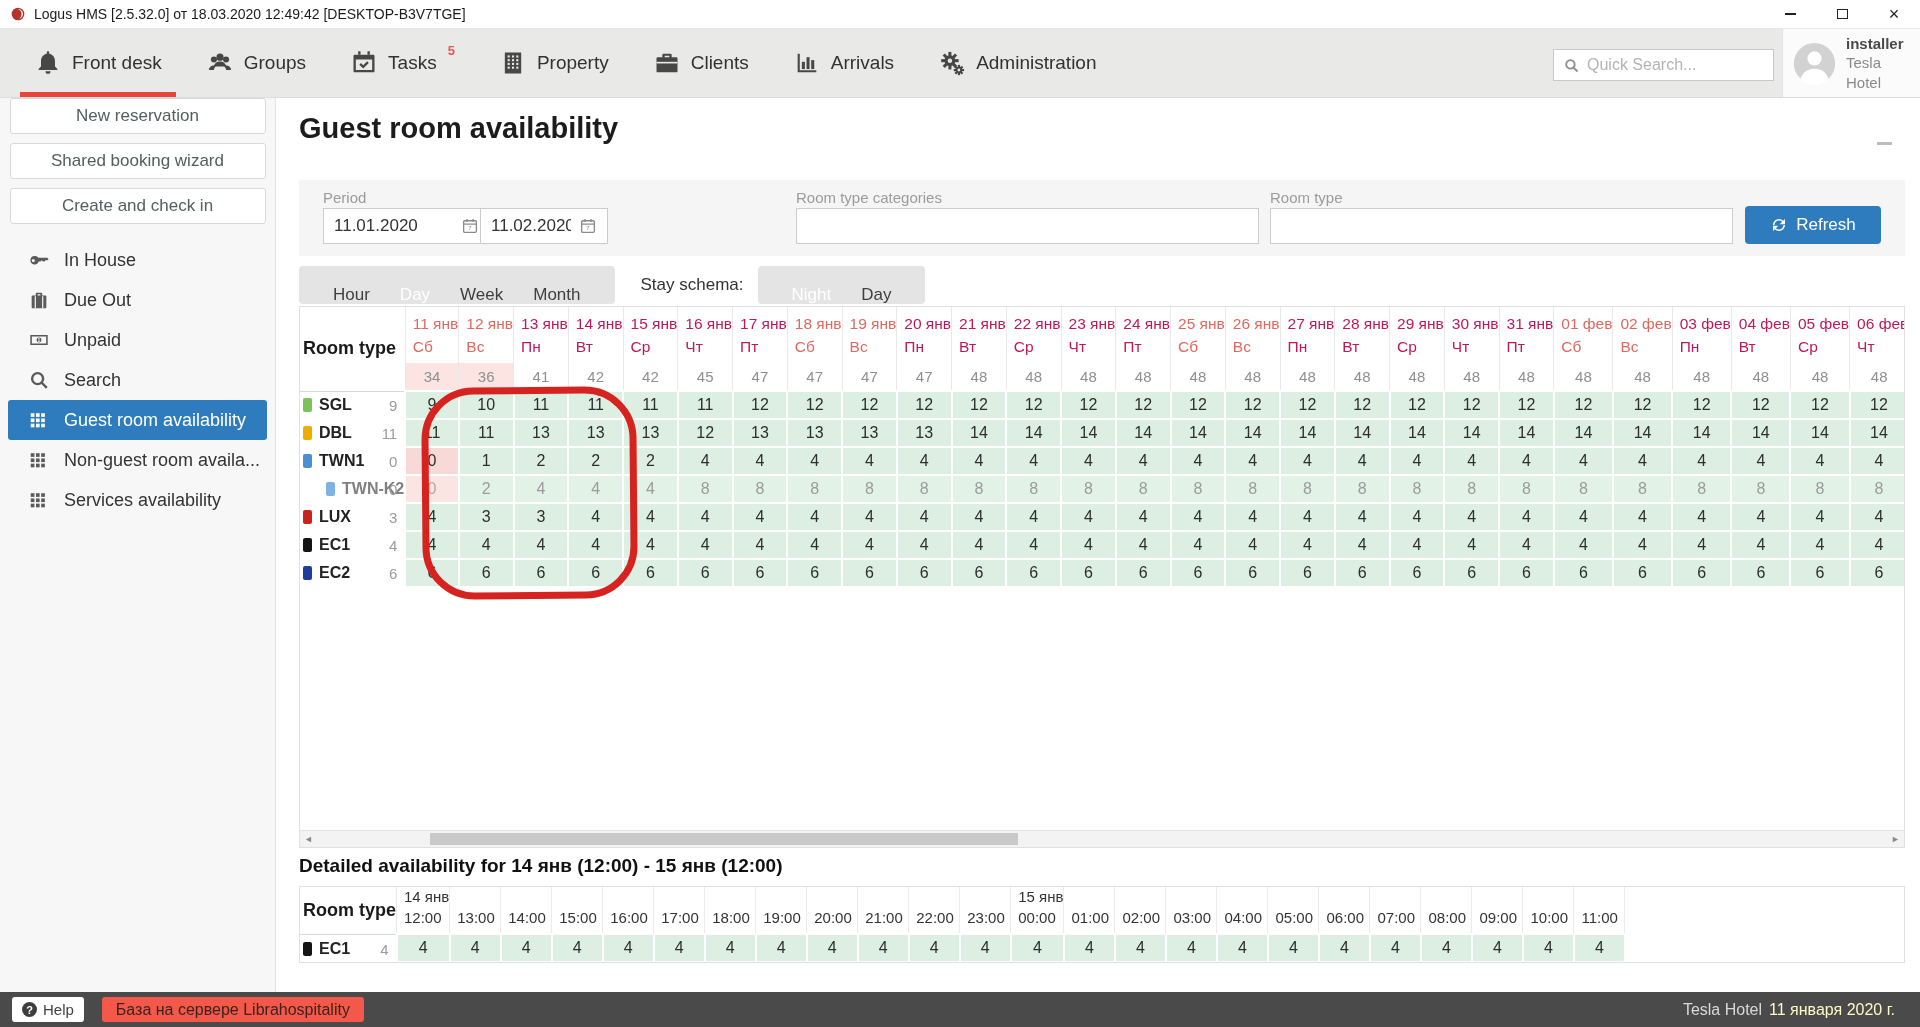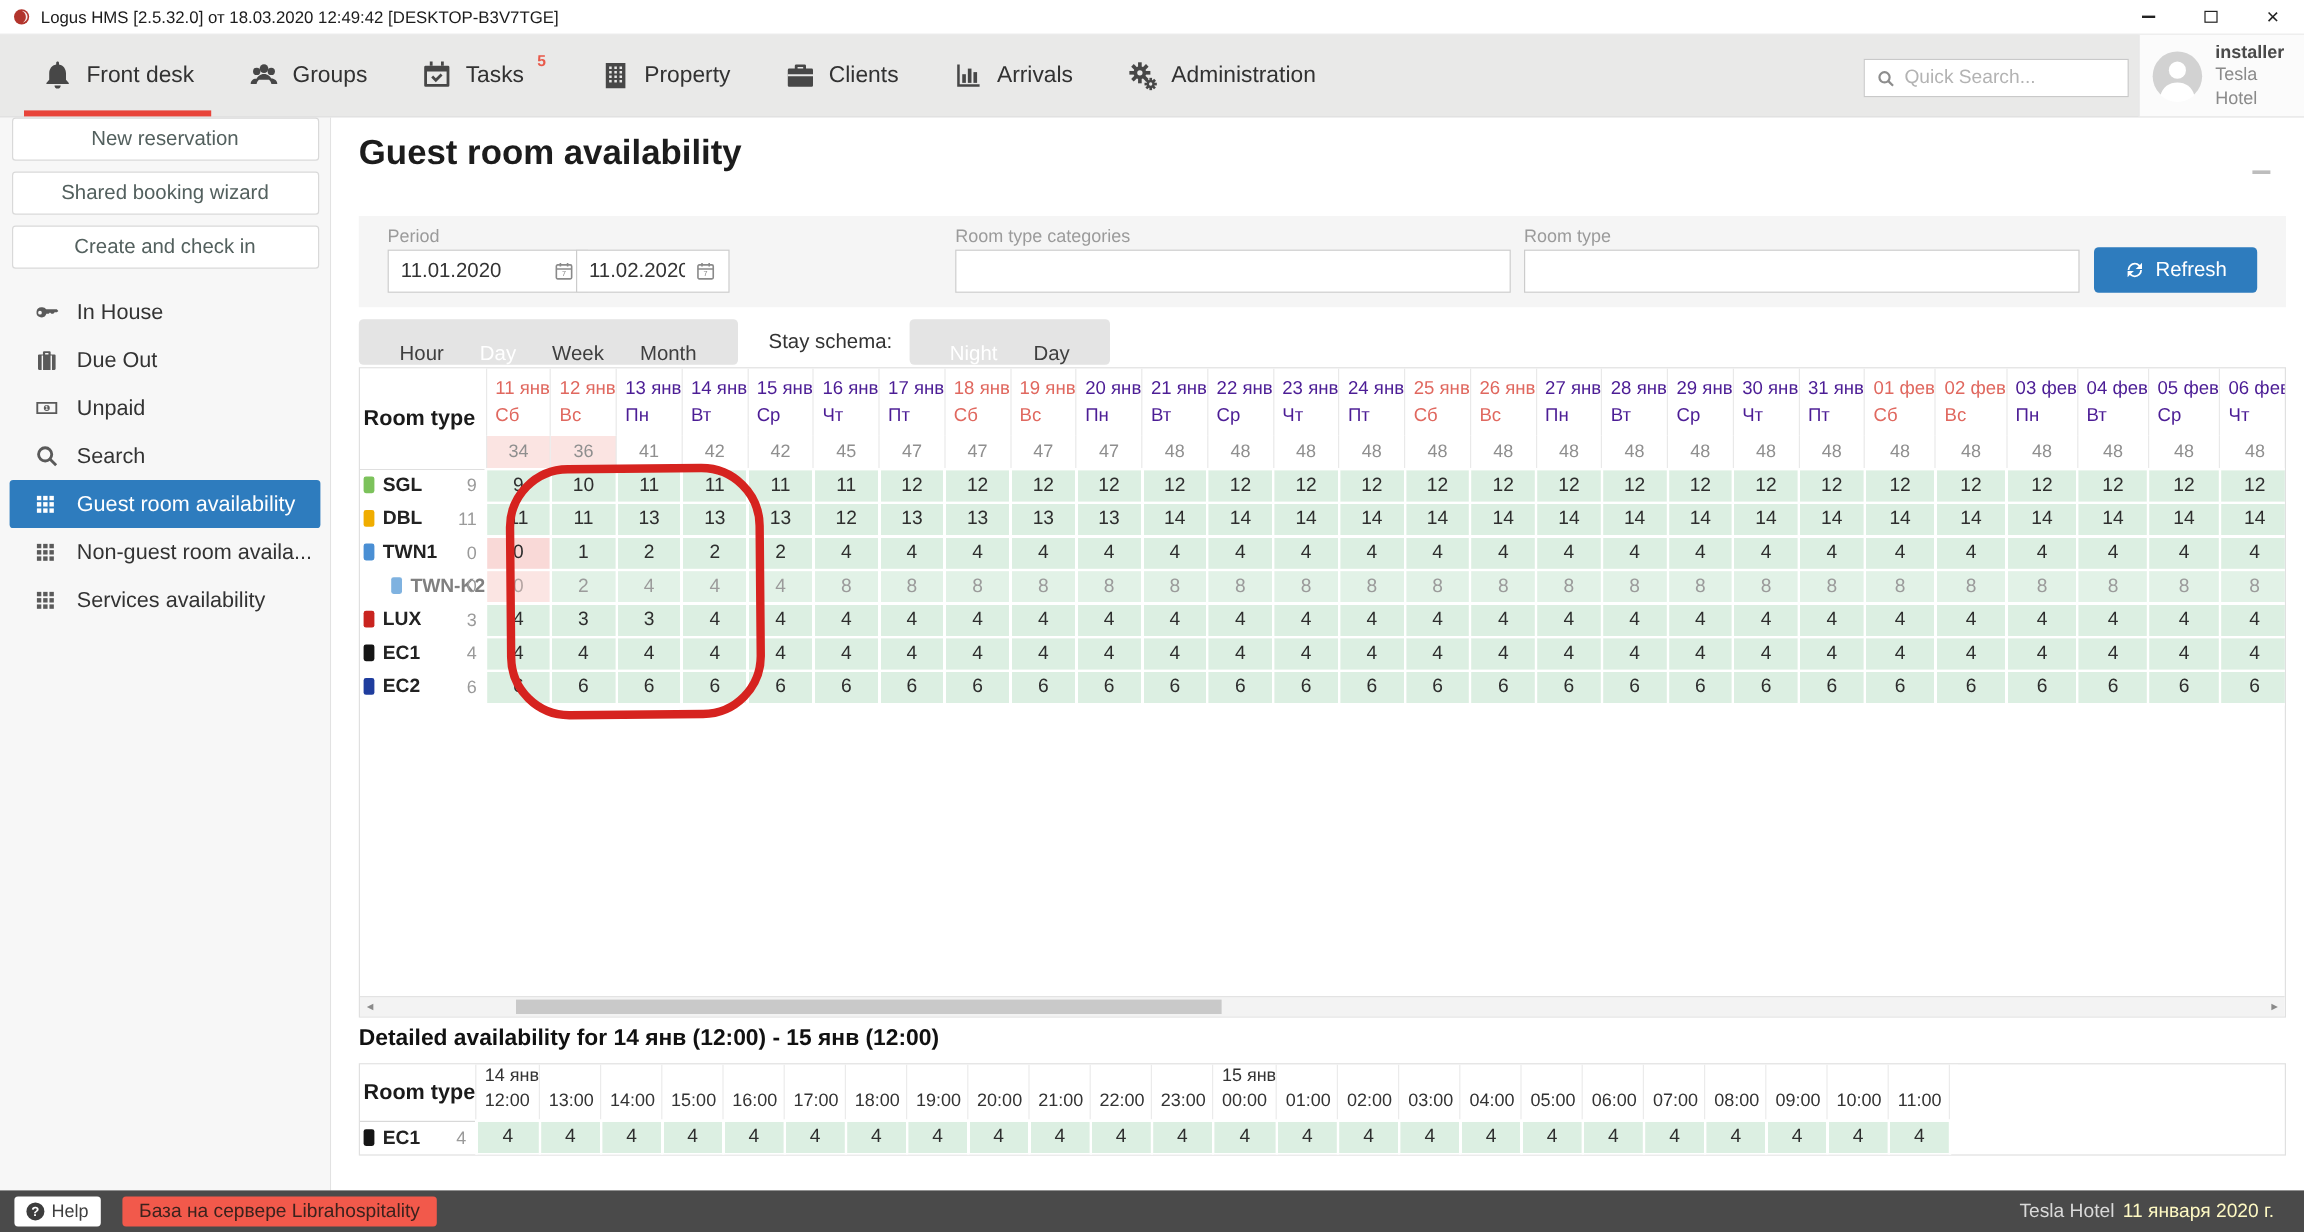--- a/index.html
+++ b/index.html
@@ -80,21 +80,21 @@
     border-radius:3px; cursor:pointer; font-family:inherit;}
   .tab.active{background:#2e7cbe; color:#fff;}
   .schema-label{font-size:17px; color:#333; margin:0 14px 0 26px;}
   
   .table-wrap{position:absolute; left:23px; top:208px; width:1606px; height:542px;
     border:1px solid #e0e0e0; overflow:hidden; background:#fff;}
   table.grid{border-collapse:collapse; table-layout:fixed;}
   table.grid th, table.grid td{overflow:hidden; white-space:nowrap;}
   .grid th.rt{font-size:18px; font-weight:bold; color:#1a1a1a; text-align:left; padding-left:3px;
     border-right:1px solid #e9e9e9; border-bottom:1px solid #d8d8d8; background:#fff;}
-  .grid th.date{height:56px; font-weight:normal; font-size:15.5px; color:#4c1d95; text-align:left;
+  .grid th.date{height:56px; font-weight:normal; font-size:15.5px; color:#be185d; text-align:left;
     padding:5px 0 0 7px; border-left:1px solid #e9e9e9; vertical-align:top; line-height:1.5;}
   .grid th.date.we{color:#e0685f;}
   .grid tr.nums td{height:28px; font-size:15px; color:#8f8f8f; text-align:center;
     border-left:1px solid #e9e9e9; border-bottom:1px solid #d8d8d8;}
   .grid tr.nums td.hot{background:#fbe4e2; border-bottom-color:#e5a7a1;}
   .grid td.name{height:28px; font-size:16px; font-weight:bold; color:#222; padding-left:3px;
     position:relative; border-right:1px solid #eee; background:#fff;}
   .grid td.name .sq{display:inline-block; width:9px; height:14px; border-radius:2px;
     margin-right:7px; vertical-align:-2px;}
   .grid td.name .tot{position:absolute; right:7px; top:50%; transform:translateY(-50%);

